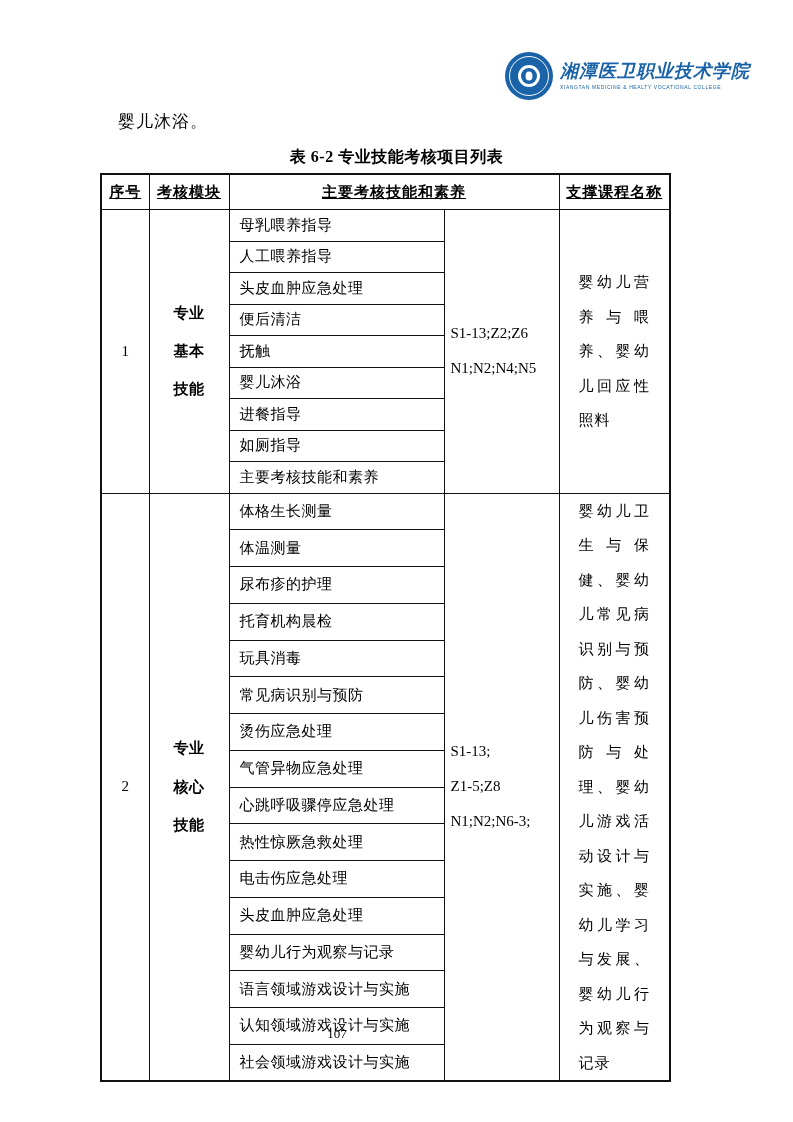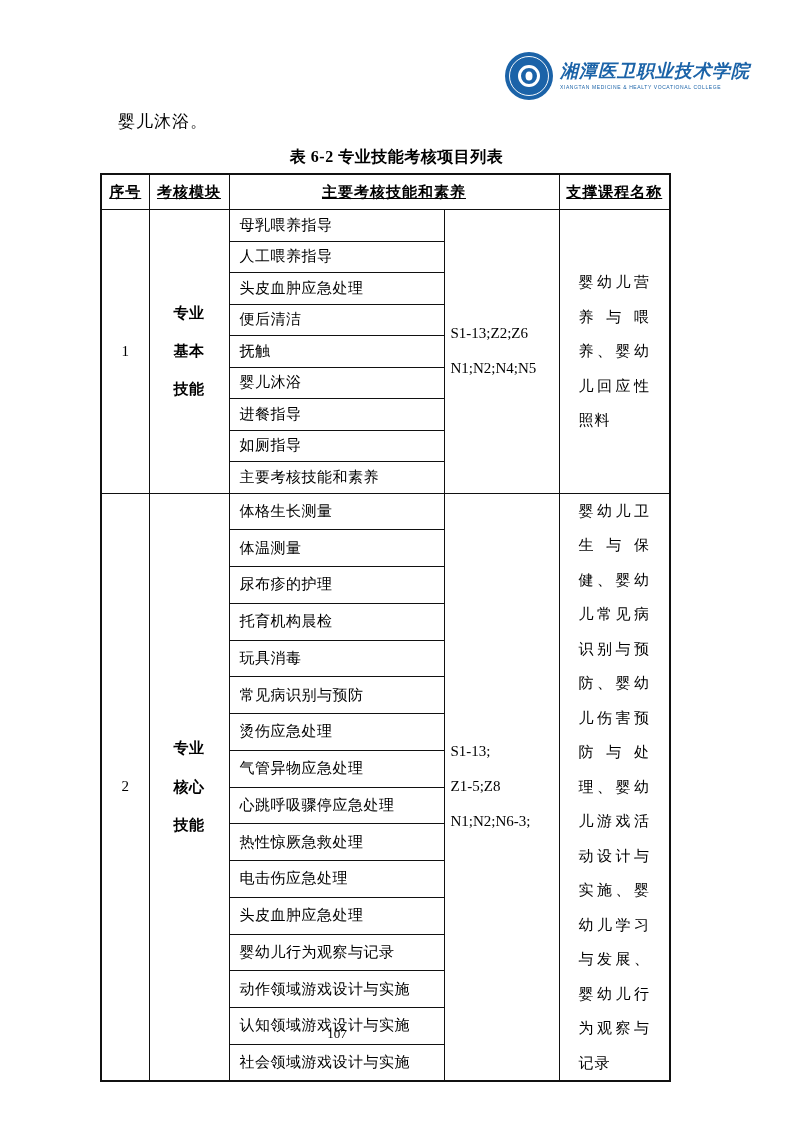--- a/index.html
+++ b/index.html
@@ -233,21 +233,21 @@
         <tr class="s1">
           <td class="c-skill">电击伤应急处理</td>
         </tr>
         <tr class="s1">
           <td class="c-skill">头皮血肿应急处理</td>
         </tr>
         <tr class="s1">
           <td class="c-skill">婴幼儿行为观察与记录</td>
         </tr>
         <tr class="s1">
-          <td class="c-skill">动作领域游戏设计与实施</td>
+          <td class="c-skill">语言领域游戏设计与实施</td>
         </tr>
         <tr class="s1">
           <td class="c-skill">认知领域游戏设计与实施</td>
         </tr>
         <tr class="s1">
           <td class="c-skill">社会领域游戏设计与实施</td>
         </tr>
       </tbody>
   </table>
 

